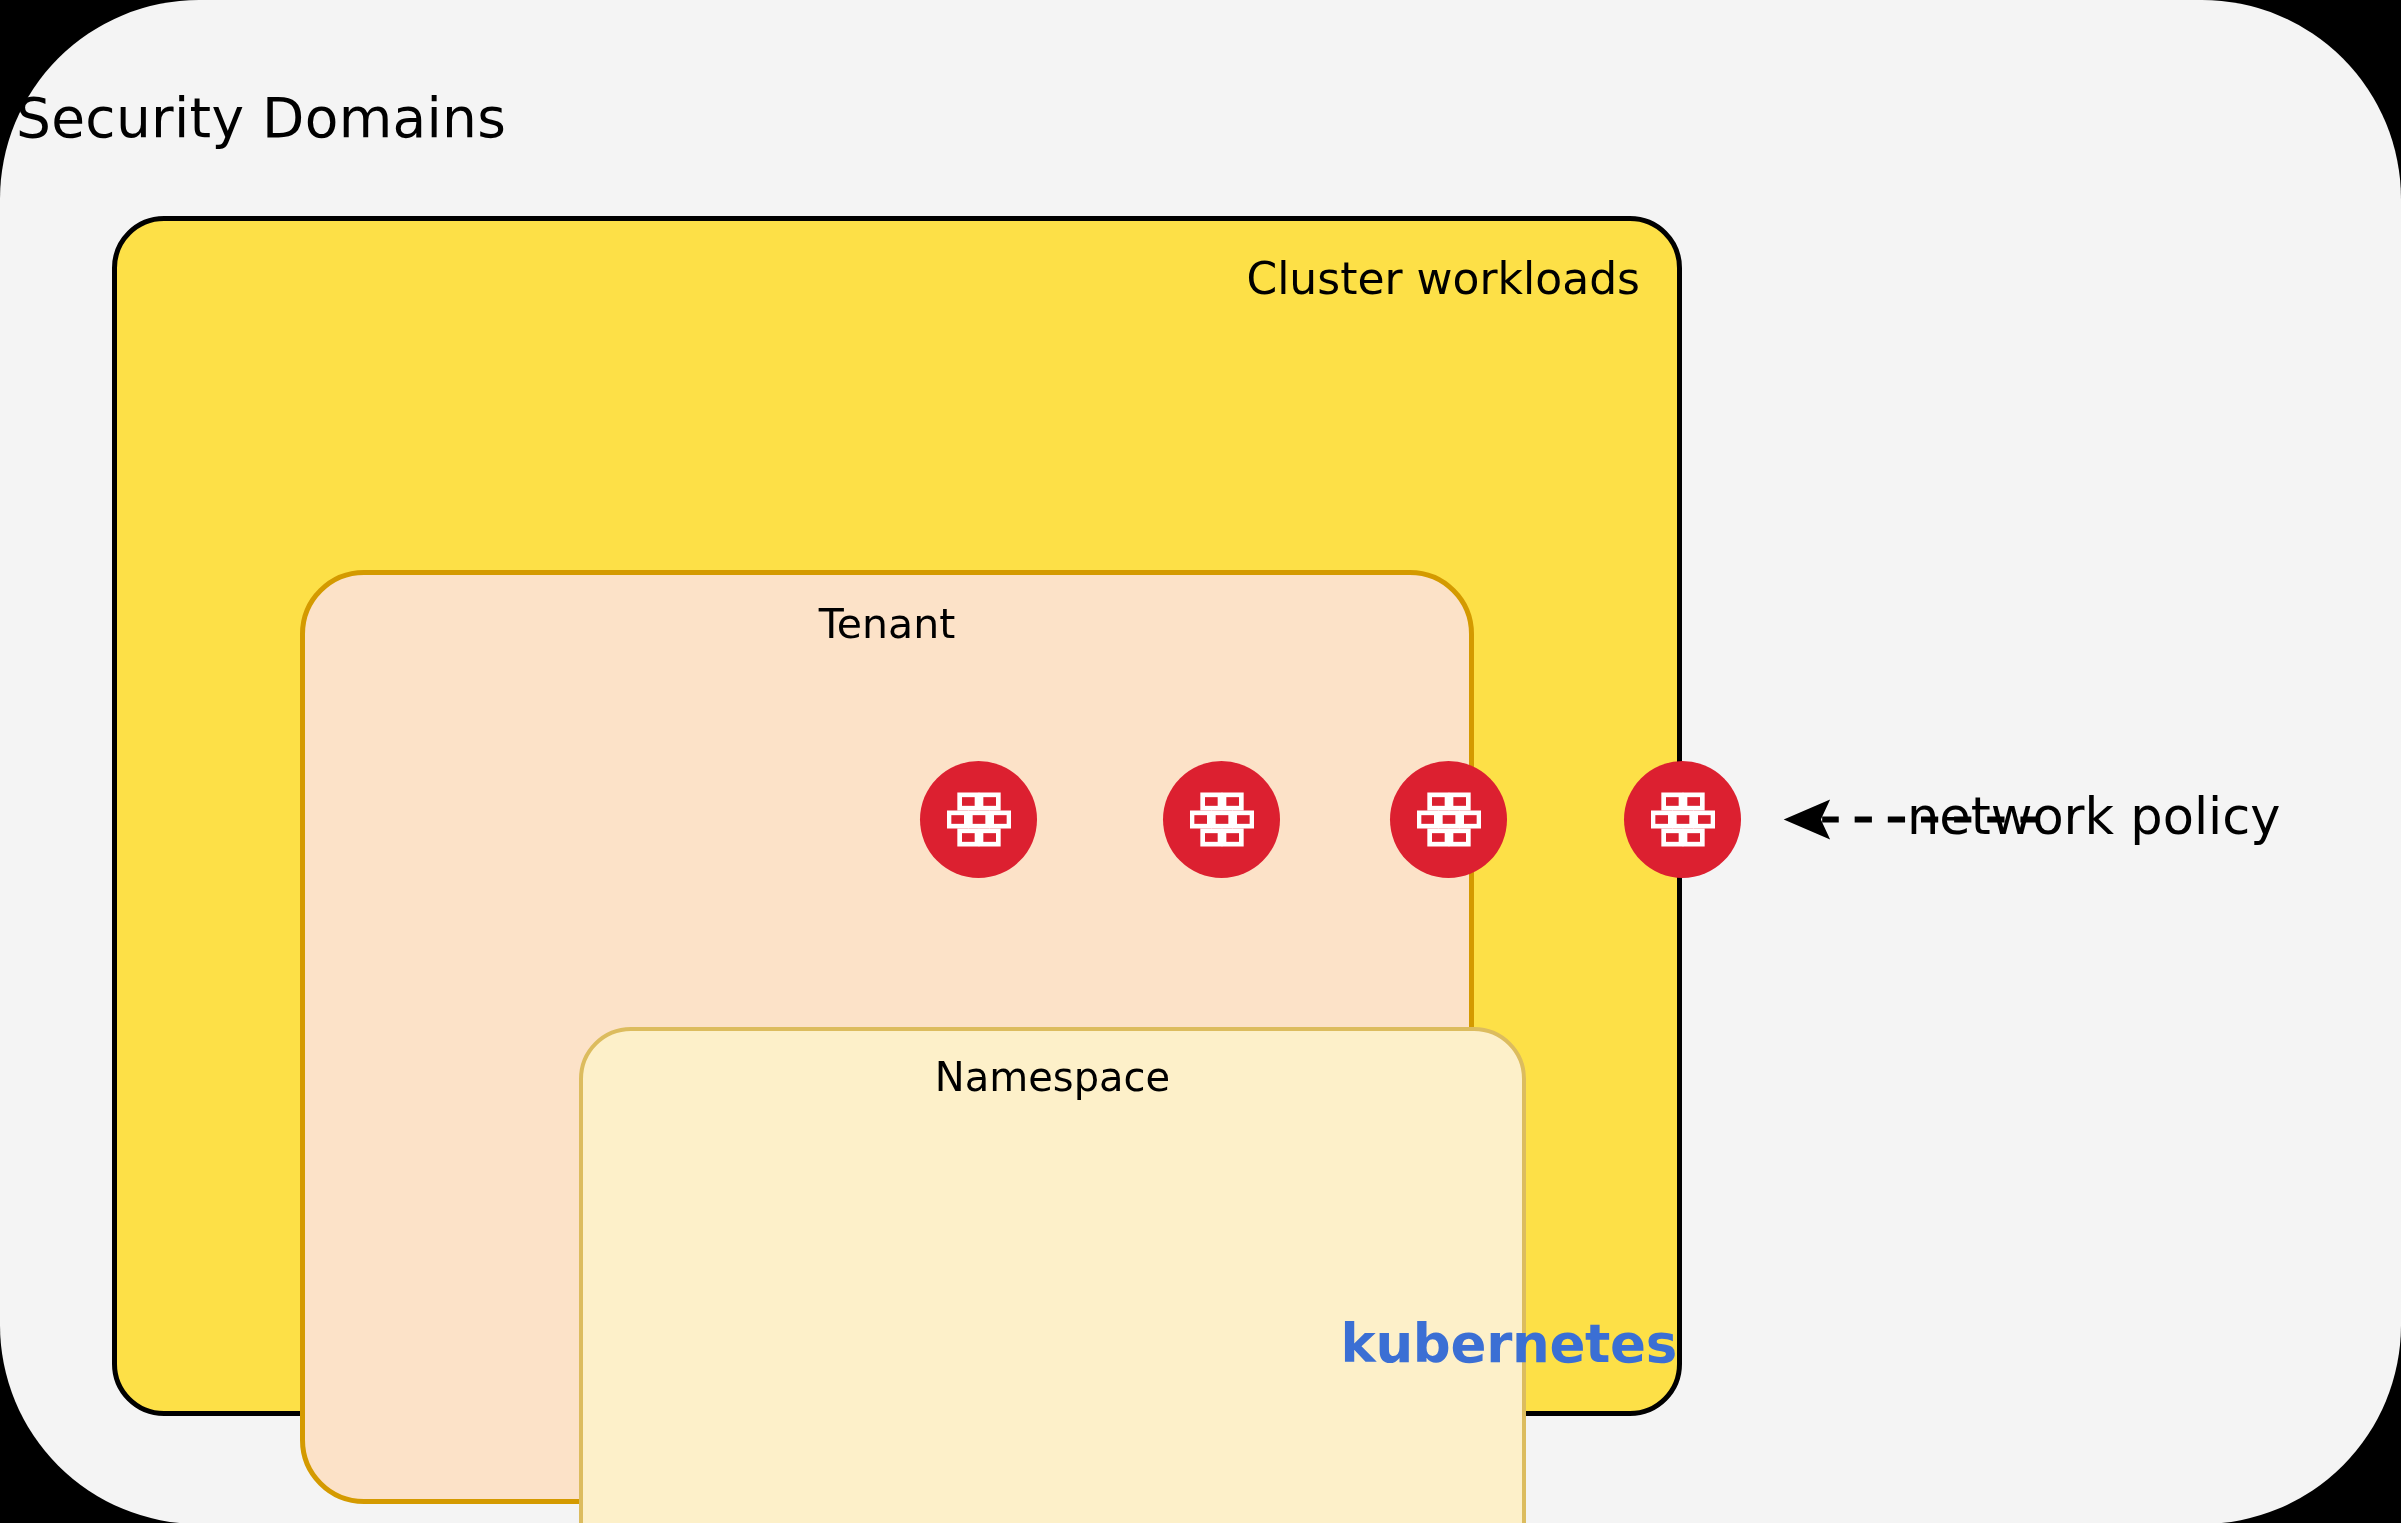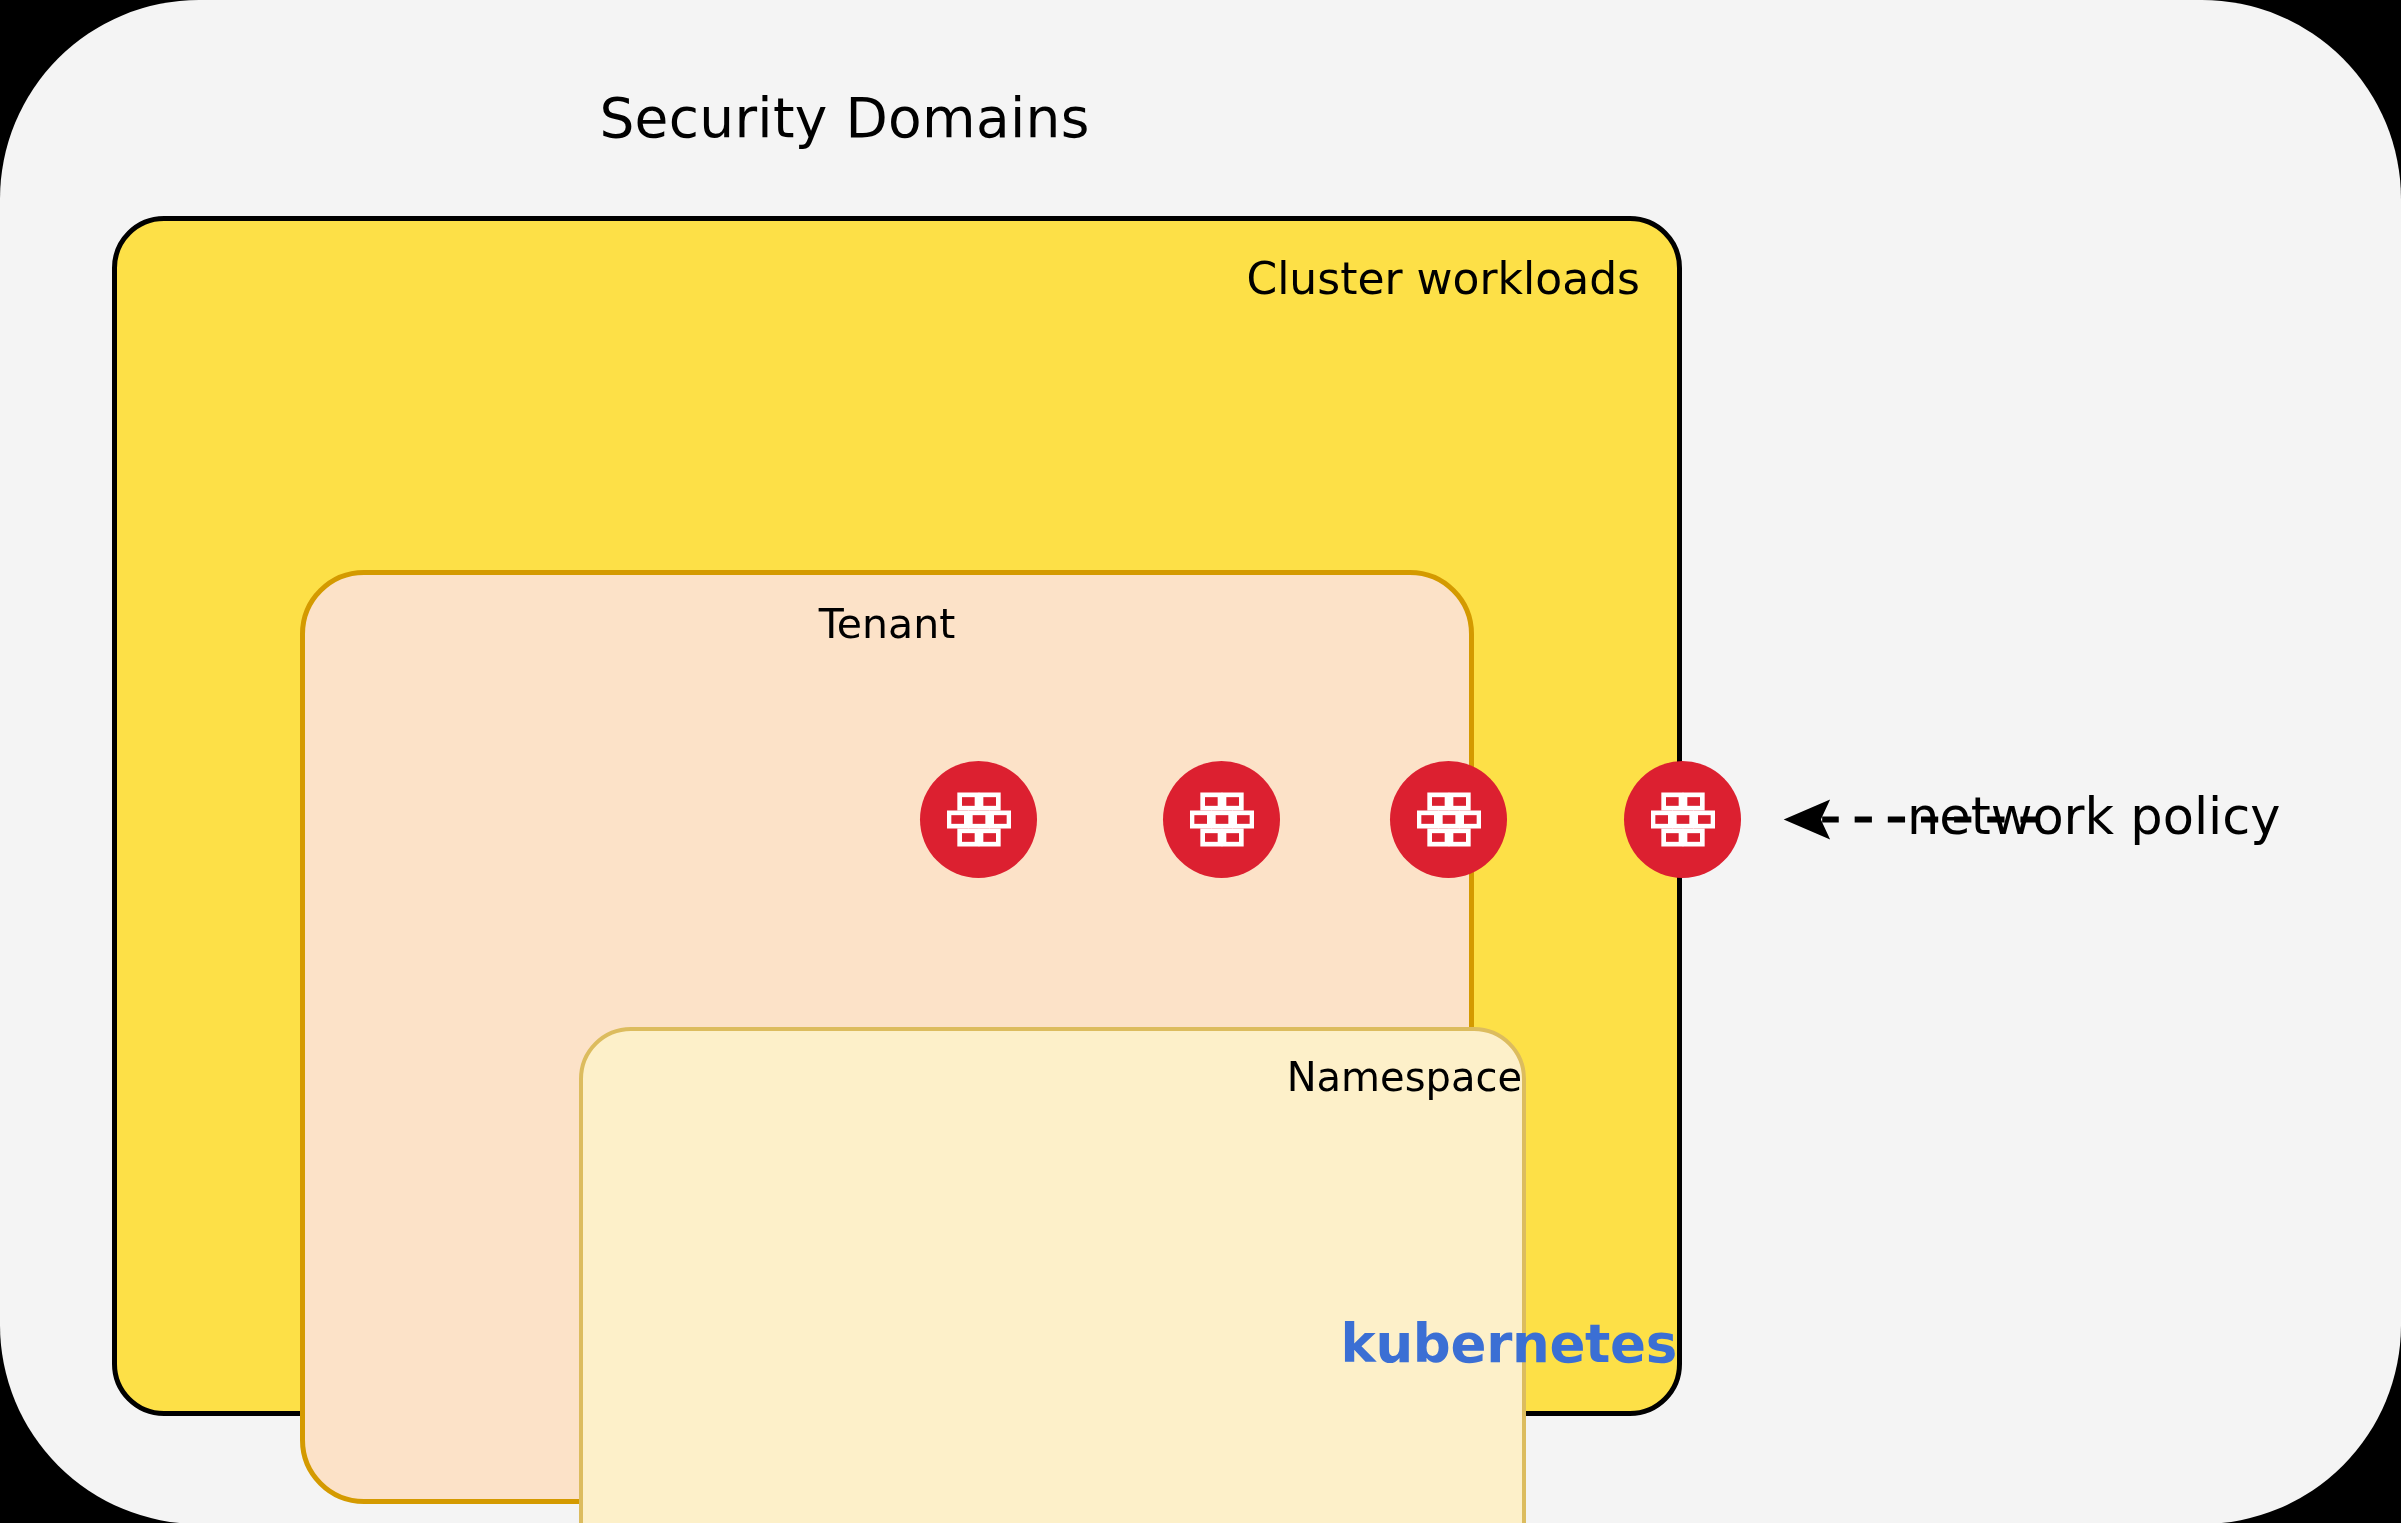--- a/index.html
+++ b/index.html
@@ -26,25 +26,26 @@
     background: #f4f4f4;
     border-radius: 199px;
     box-sizing: border-box;
   }
 
   #security-domains-title {
     position: absolute;
     left: 0px;
     top: 86px;
     width: 1689px;
-    text-align: center;
+    text-align: left;
     font-size: 55px;
     color: #000000;
     letter-spacing: 0.3px;
     white-space: nowrap;
+    padding-left: 16px;
   }
 
   
   #cluster-box {
     position: absolute;
     left: 112px;
     top: 216px;
     width: 1570px;
     height: 1200px;
     background: #fde047;
@@ -105,21 +106,21 @@
     background: #fdf0c9;
     border: 4.7px solid #dcbc5e;
     border-radius: 52px;
     box-sizing: border-box;
   }
   #namespace-title {
     position: absolute;
     left: 0;
     right: 0;
     top: 22.6px;
-    text-align: right;
+    text-align: center;
     font-size: 40px;
     color: #000000;
   }
 
   
   .firewall-badge {
     position: absolute;
     width: 117px;
     height: 117px;
     border-radius: 50%;

